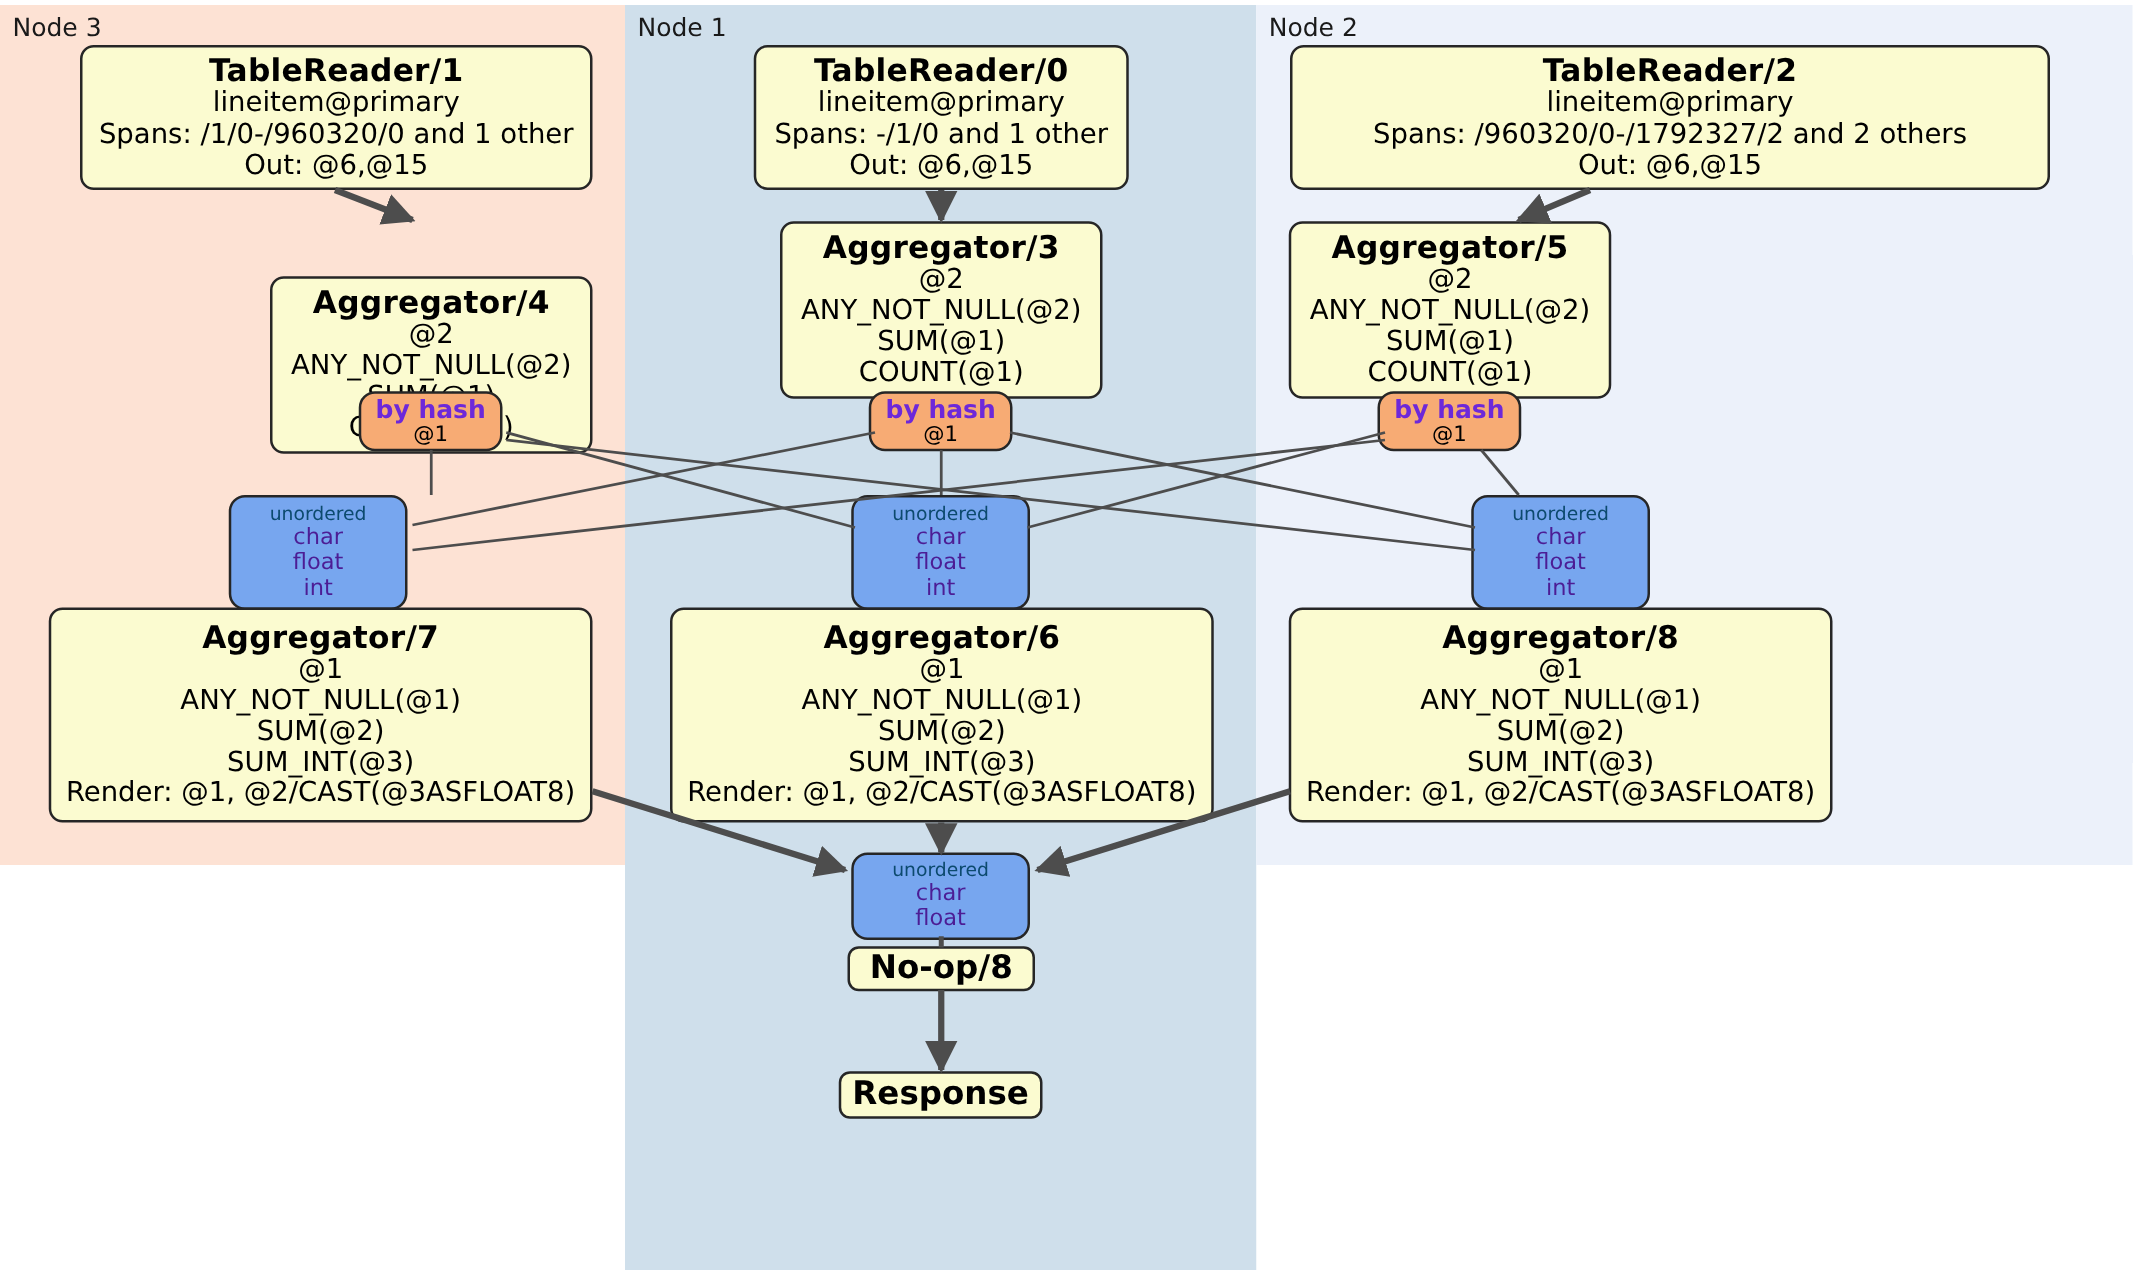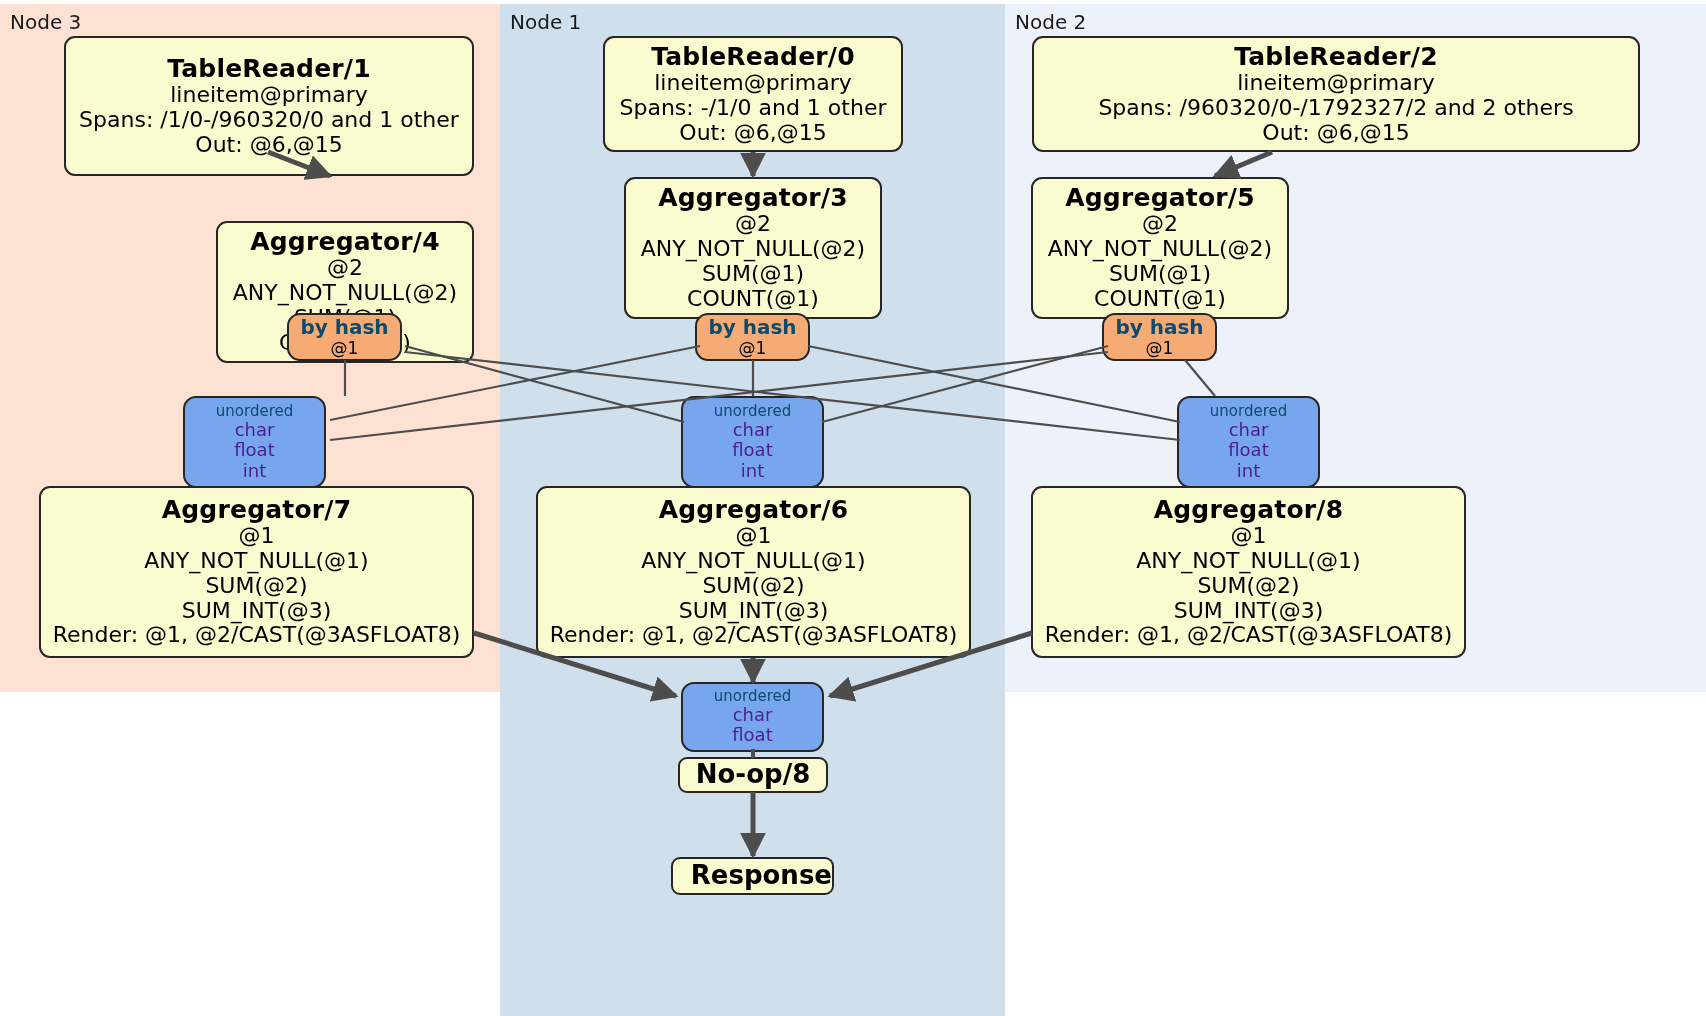--- a/index.html
+++ b/index.html
@@ -29,21 +29,21 @@
   }
   .proc{
     background:#fbfbd0;border-radius:11px;
   }
   .proc .title{font-weight:bold;font-size:25px;color:#000;letter-spacing:.2px;}
   .proc .line{font-size:22px;color:#000;white-space:nowrap;}
 
   .router{
     background:#f7ab74;border-radius:13px;border:2px solid #262626;
   }
-  .router .title{font-weight:bold;font-size:20px;color:#0c4a6e;}
+  .router .title{font-weight:bold;font-size:20px;color:#6d28d9;}
   .router .line{font-size:17px;color:#000;}
 
   .recv{
     background:#77a6ef;border-radius:13px;border:2px solid #262626;
   }
   .recv .title{font-weight:normal;font-size:15px;color:#0c4a6e;}
   .recv .line{font-size:18px;color:#4c1d95;}
 
   .flat{background:#fbfbd0;border-radius:9px;}
   .flat .title{font-weight:bold;font-size:26px;color:#000;}
@@ -111,21 +111,21 @@
       <path d="M 753 749 L 753 758"></path>
     </g>
 
     <g stroke="#4d4d4d" stroke-width="5" fill="none" marker-end="url(#arrow)">
       <path d="M 753 792 L 753 856"></path>
     </g>
   </svg>
 
   <div class="layer-nodes">
 
-    <div class="node proc" style="left:64px;top:36px;width:410px;height:140px;">
+    <div class="node proc" style="left:64px;top:36px;width:410px;height:116px;">
       <div class="title">TableReader/1</div>
       <div class="line">lineitem@primary</div>
       <div class="line">Spans: /1/0-/960320/0 and 1 other</div>
       <div class="line">Out: @6,@15</div>
     </div>
 
     <div class="node proc" style="left:603px;top:36px;width:300px;height:116px;">
       <div class="title">TableReader/0</div>
       <div class="line">lineitem@primary</div>
       <div class="line">Spans: -/1/0 and 1 other</div>
@@ -229,18 +229,18 @@
     <div class="node recv" style="left:681px;top:682px;width:143px;height:70px;">
       <div class="title">unordered</div>
       <div class="line">char</div>
       <div class="line">float</div>
     </div>
 
     <div class="node flat" style="left:678px;top:757px;width:150px;height:36px;">
       <div class="title">No-op/8</div>
     </div>
 
-    <div class="node flat" style="left:671px;top:857px;width:163px;height:38px;align-items:flex-end;">
+    <div class="node flat" style="left:671px;top:857px;width:163px;height:38px;">
       <div class="title">Response</div>
     </div>
 
   </div>
 </div>
 
 </body></html>

